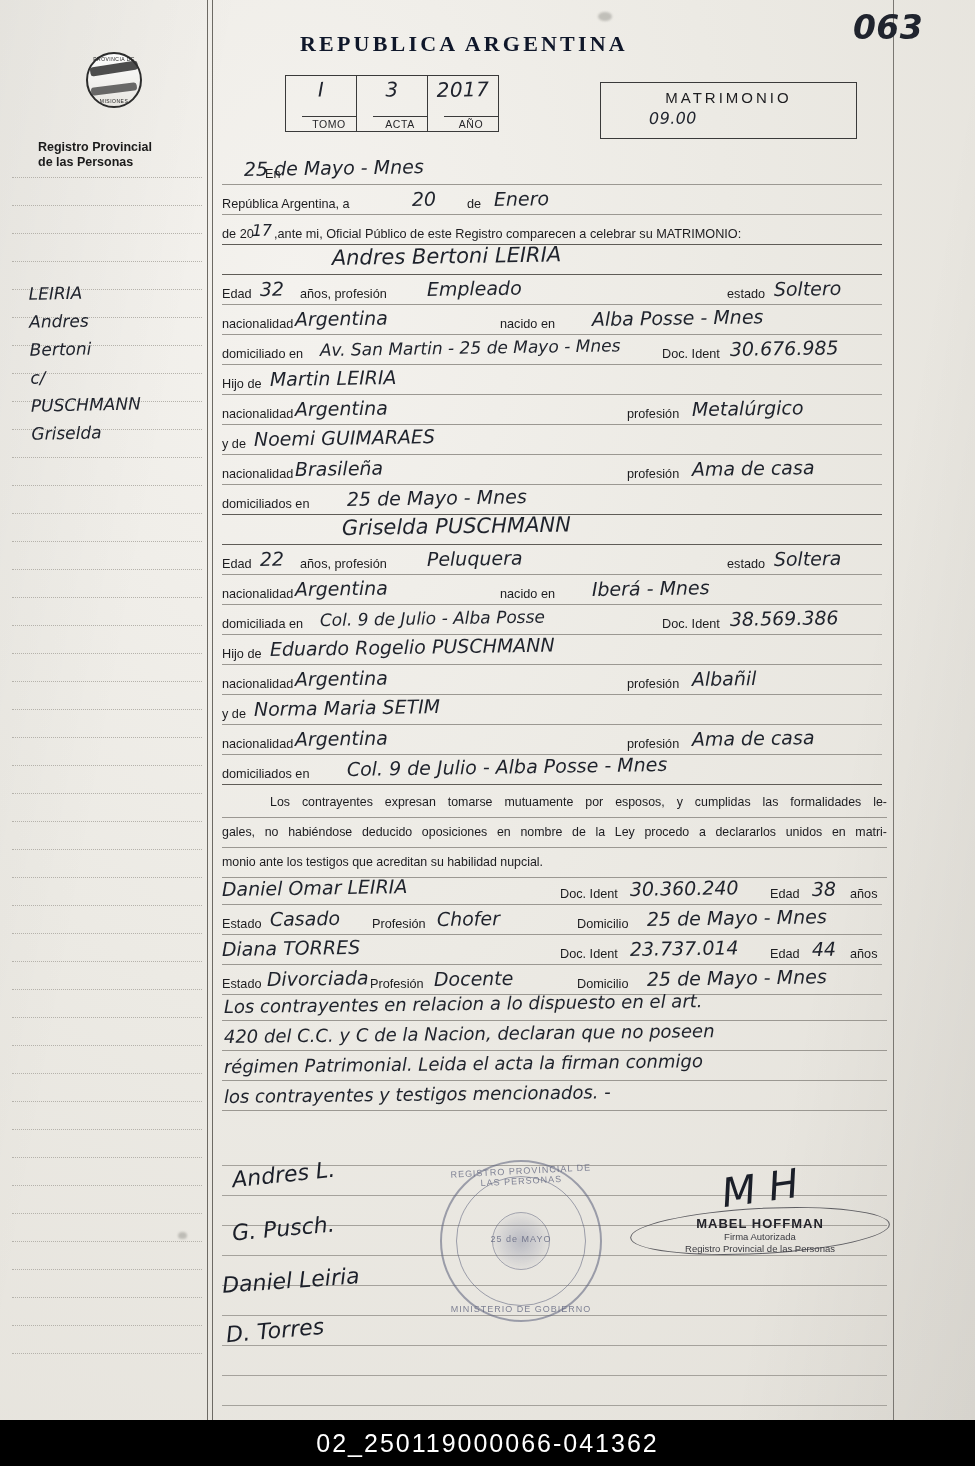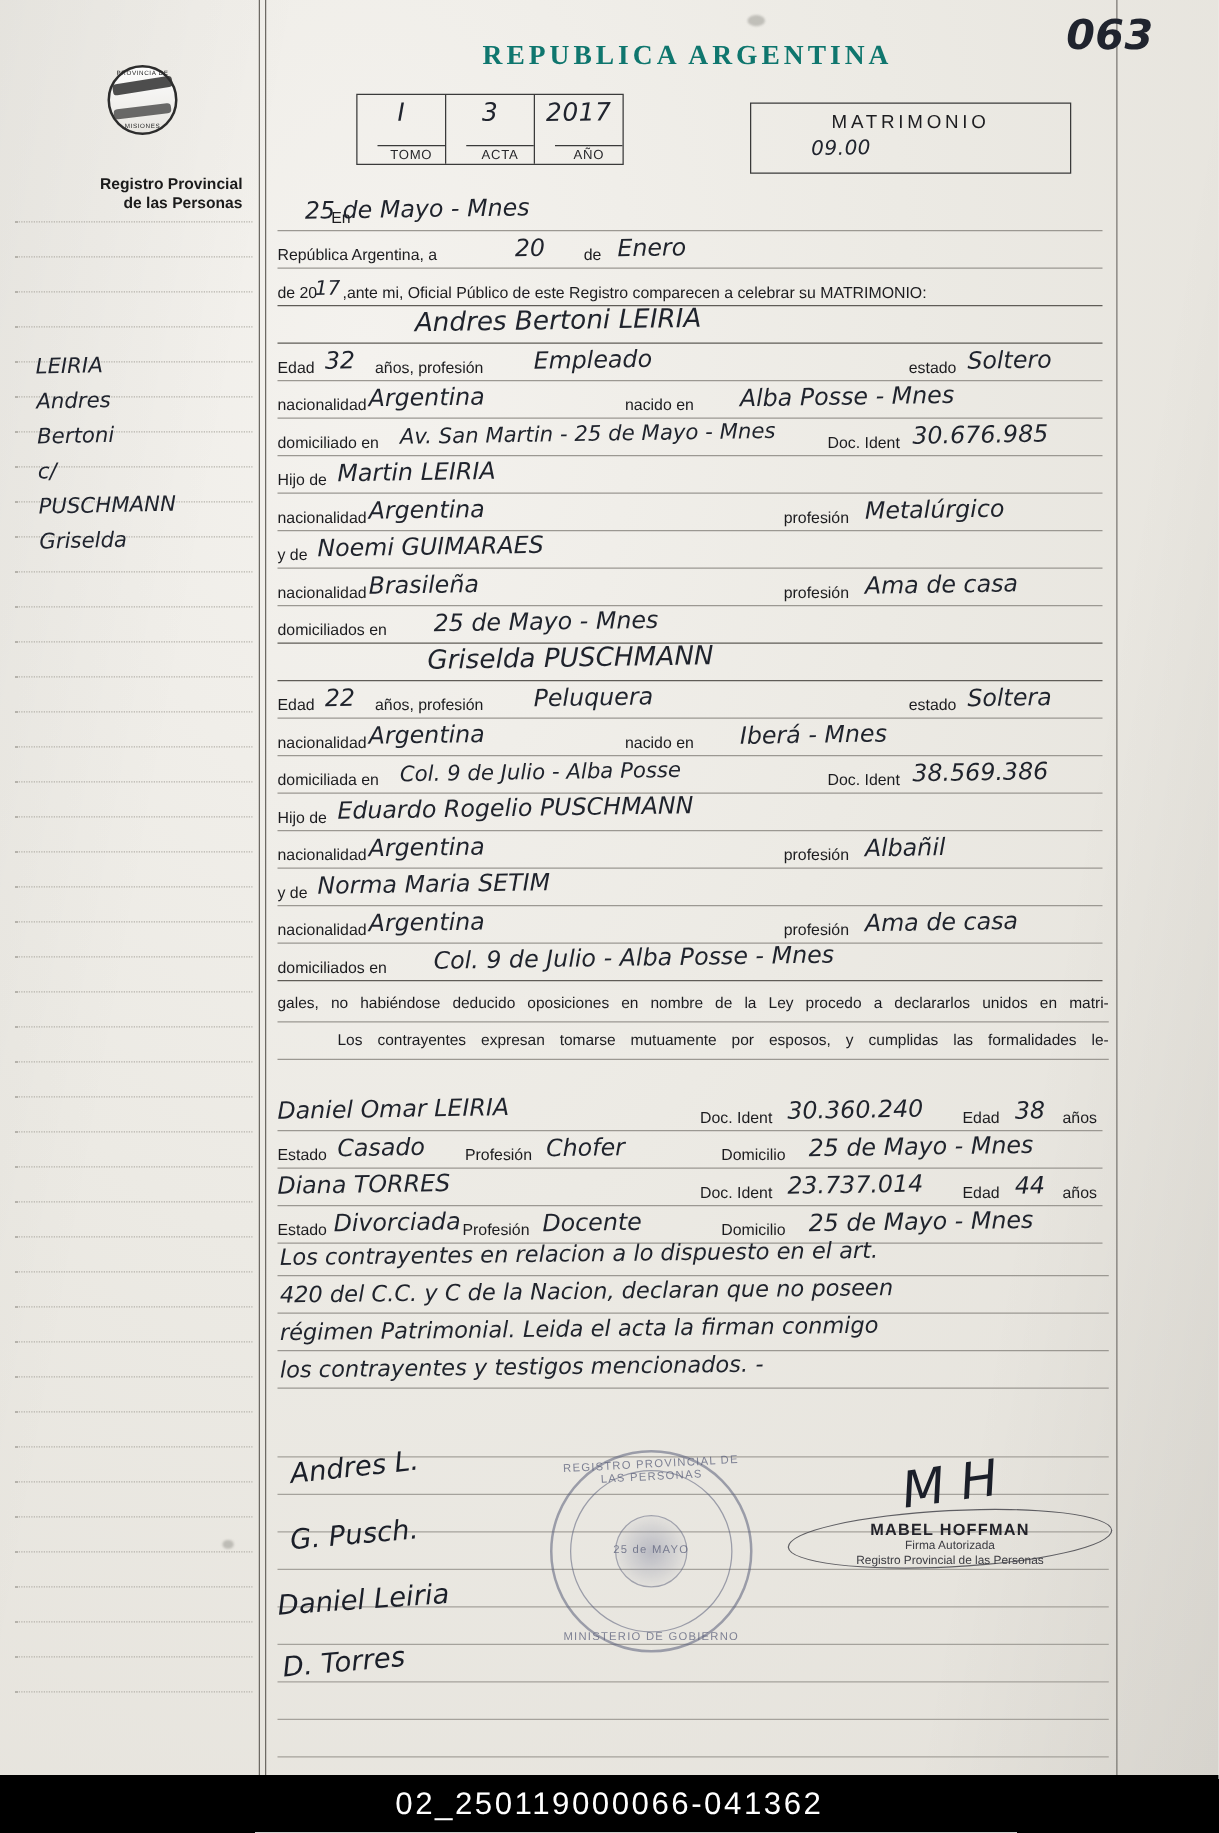--- a/index.html
+++ b/index.html
@@ -99,36 +99,35 @@
     color:#222;
     font-family:"Liberation Sans", sans-serif;
   }
   .crest .top-txt { top:4px; }
   .crest .bot-txt { bottom:4px; }
 
   .registro-label {
     position:absolute;
     left: 38px; top: 140px;
     width: 156px;
-    text-align:right;
+    text-align:left;
     font-size: 12.5px;
     font-weight: bold;
     color:#1b1b1b;
     line-height: 15px;
   }
 
   .doc-title {
     position:absolute;
     left: 300px; top: 31px;
     width: 500px;
-    text-align:center;
     font-size: 22px;
     letter-spacing: 3.2px;
     font-weight: bold;
-    color:#0f766e;
+    color:#0f172a;
     font-family:"Liberation Serif", serif;
   }
 
   .folio {
     position:absolute;
     right: 52px; top: 8px;
     font-size: 33px;
     letter-spacing: 5px;
     font-weight: bold;
     color: #151515;
@@ -643,22 +642,23 @@
     </div>
 
     <div class="row thick">
       <span class="pr" style="left:0;">domiciliados  en</span>
       <span class="hwv big" style="left:125px;">Col. 9 de Julio - Alba Posse - Mnes</span>
     </div>
 
   </div>
 
   <div class="para" style="top:788px;">
+    <span class="line" style="text-indent:48px;">Los  contrayentes   expresan   tomarse   mutuamente   por  esposos,  y cumplidas  las formalidades  le-</span>
     <span class="line">gales,  no  habiéndose   deducido   oposiciones   en  nombre  de la  Ley  procedo  a declararlos   unidos  en matri-</span>
-    <span class="line" style="text-indent:48px;">Los  contrayentes   expresan   tomarse   mutuamente   por  esposos,  y cumplidas  las formalidades  le-</span>
+    <span class="line last">monio  ante  los  testigos  que  acreditan  su  habilidad  nupcial.</span>
   </div>
 
   <div class="form" style="top:875px;">
     <div class="row">
       <span class="hwv big" style="left:0;">Daniel Omar LEIRIA</span>
       <span class="pr" style="left:338px;">Doc.  Ident</span>
       <span class="hwv big" style="left:408px;">30.360.240</span>
       <span class="pr" style="left:548px;">Edad</span>
       <span class="hwv big" style="left:590px;">38</span>
       <span class="pr" style="left:628px;">años</span>

